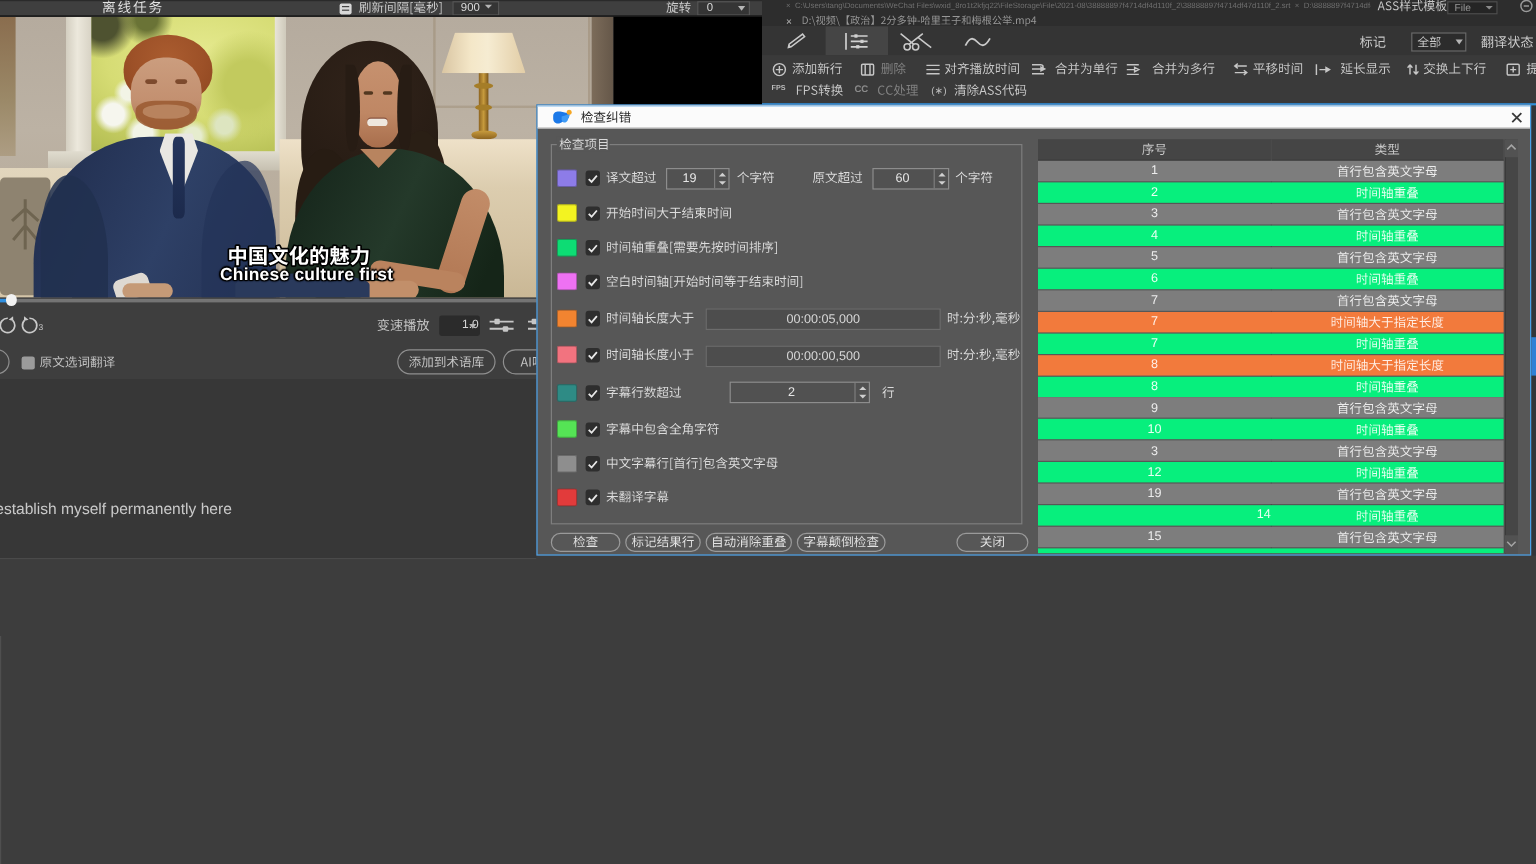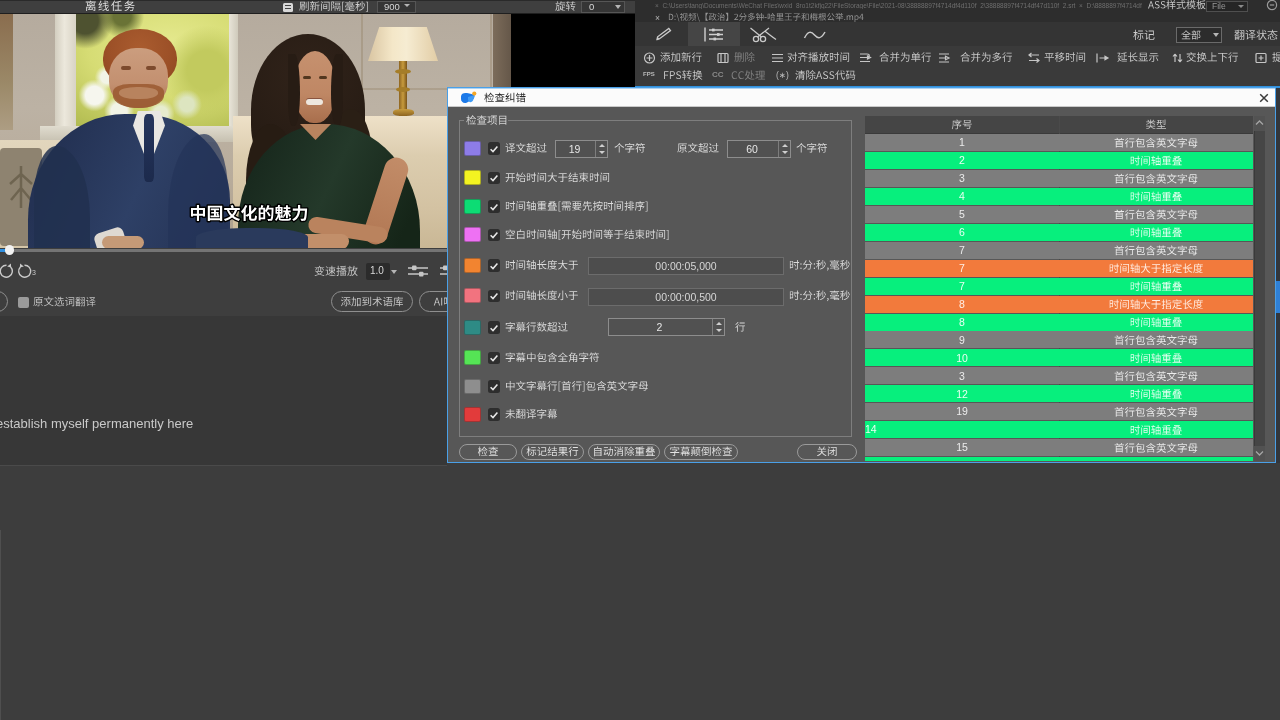--- a/index.html
+++ b/index.html
@@ -90,35 +90,36 @@
     <div class="a" style="left:238px;top:110px;width:182px;height:125px;background:linear-gradient(115deg,#17271c 10%,#24392a 50%,#152518 90%);border-radius:52% 56% 0 0/88% 92% 0 0"></div>
     <div class="a" style="left:300px;top:110px;width:31px;height:16px;background:#b8845f;clip-path:polygon(0 0,100% 0,50% 100%)"></div>
 
     <div class="a" style="left:374px;top:142px;width:24px;height:90px;background:linear-gradient(180deg,#c28c68,#b17753);border-radius:12px;transform:rotate(18deg)"></div>
     <div class="a" style="left:308px;top:208px;width:80px;height:16px;background:#ba835e;border-radius:9px;transform:rotate(9deg)"></div>
     <div class="a" style="left:297px;top:220px;width:52px;height:15px;background:#c28f6a;border-radius:8px"></div>
 
     <div class="a" style="left:196px;top:214px;width:112px;height:21px;background:#2a3a5c;border-radius:45% 45% 0 0"></div>
   </div>
 
+  <div class="a" style="left:0;top:207px;width:511px;text-align:center;font-weight:bold;font-size:14.5px;color:#fff;letter-spacing:0.2px;text-shadow:-1.4px 0 1px #000,1.4px 0 1px #000,0 -1.4px 1px #000,0 1.4px 1px #000,1px 1px 1px #000,-1px 1px 1px #000">Chinese culture first</div>
 </div>
 
 <div class="a" style="left:0;top:248px;width:447px;height:68px;background:#3e3e3e"></div>
 <div class="a" style="left:0;top:249px;width:9px;height:2.5px;background:#2f8fe0"></div>
 <div class="a" style="left:9px;top:249px;width:626px;height:2.5px;background:#747474"></div>
 <div class="a" style="left:4.5px;top:245px;width:9.5px;height:9.5px;background:#f2f2f2;border-radius:50%"></div>
 
 <svg class="a" style="left:-4px;top:262px" width="42" height="19" viewBox="0 0 42 19">
   <path d="M10.5 3.2 A6 6 0 1 0 14.6 5.0" stroke="#c9c9c9" stroke-width="1.4" fill="none"></path>
   <path d="M14.9 1.5 L15.1 5.6 L11.2 4.4 Z" fill="#c9c9c9"></path>
   <path d="M28.5 3.2 A6 6 0 1 1 24.4 5.0" stroke="#c9c9c9" stroke-width="1.4" fill="none"></path>
   <path d="M24.1 1.5 L23.9 5.6 L27.8 4.4 Z" fill="#c9c9c9"></path>
   <text x="36" y="13" font-size="7" fill="#c9c9c9" font-family="Liberation Sans">3</text>
 </svg>
-<div class="a" style="left:366px;top:263px;width:24px;height:16.5px;background:#2b2b2b;border-radius:2px;color:#d8d8d8;font-size:10px;line-height:16px;padding-left:4px">1.0</div>
+<div class="a" style="left:366px;top:263px;width:34px;height:16.5px;background:#2b2b2b;border-radius:2px;color:#d8d8d8;font-size:10px;line-height:16px;padding-left:19px">1.0</div>
 <div class="a" style="left:391px;top:269.5px;width:0;height:0;border-left:3.5px solid transparent;border-right:3.5px solid transparent;border-top:4px solid #b5b5b5"></div>
 <svg class="a" style="left:406px;top:263px" width="44" height="16" viewBox="0 0 44 16">
   <path d="M2 5 H22 M2 11 H22" stroke="#c6c6c6" stroke-width="1.6"></path>
   <rect x="6" y="2.6" width="4.5" height="4.6" rx="1" fill="#c6c6c6"></rect>
   <rect x="13" y="8.8" width="4.5" height="4.6" rx="1" fill="#c6c6c6"></rect>
   <path d="M34 5 H44 M34 11 H44" stroke="#c6c6c6" stroke-width="1.6"></path>
   <rect x="37" y="2.6" width="4.5" height="4.6" rx="1" fill="#c6c6c6"></rect>
 </svg>
 
 <div class="a" style="left:-13px;top:291px;width:21px;height:21px;border:1px solid #8f8f8f;border-radius:10.5px"></div>
@@ -406,21 +407,21 @@
 <div class="a" style="left:865px;top:333.6px;width:194px;text-align:center;font-size:10.5px;color:#ececec">9</div>
 <div class="a" style="left:865px;top:349.4px;width:388px;height:17.1px;background:#07ef7d"></div>
 <div class="a" style="left:865px;top:351.6px;width:194px;text-align:center;font-size:10.5px;color:#e9fff2">10</div>
 <div class="a" style="left:865px;top:367.4px;width:388px;height:17.1px;background:#7d7d7d"></div>
 <div class="a" style="left:865px;top:369.6px;width:194px;text-align:center;font-size:10.5px;color:#ececec">3</div>
 <div class="a" style="left:865px;top:385.3px;width:388px;height:17.1px;background:#07ef7d"></div>
 <div class="a" style="left:865px;top:387.5px;width:194px;text-align:center;font-size:10.5px;color:#e9fff2">12</div>
 <div class="a" style="left:865px;top:403.2px;width:388px;height:17.1px;background:#7d7d7d"></div>
 <div class="a" style="left:865px;top:405.4px;width:194px;text-align:center;font-size:10.5px;color:#ececec">19</div>
 <div class="a" style="left:865px;top:421.2px;width:388px;height:17.1px;background:#07ef7d"></div>
-<div class="a" style="left:865px;top:423.4px;width:194px;text-align:left;font-size:10.5px;color:#e9fff2">14</div>
+<div class="a" style="left:865px;top:423.4px;width:194px;text-align:right;font-size:10.5px;color:#e9fff2">14</div>
 <div class="a" style="left:865px;top:439.1px;width:388px;height:17.1px;background:#7d7d7d"></div>
 <div class="a" style="left:865px;top:441.3px;width:194px;text-align:center;font-size:10.5px;color:#ececec">15</div>
 <div class="a" style="left:865px;top:457.1px;width:388px;height:3.9px;background:#07ef7d"></div>
 
 <div class="a" style="left:1253.5px;top:116px;width:11.5px;height:345px;background:#464646;border-left:1px solid #3a3a3a"></div>
 <div class="a" style="left:1253.5px;top:116px;width:11.5px;height:15px;background:#525252"></div>
 <svg class="a" style="left:1255px;top:119px" width="9" height="8" viewBox="0 0 9 8">
     <path d="M1 5.5 L4.5 2 L8 5.5" stroke="#a5a5a5" stroke-width="1.3" fill="none"></path>
   </svg>
 <div class="a" style="left:1253.5px;top:446px;width:11.5px;height:15px;background:#525252"></div>

